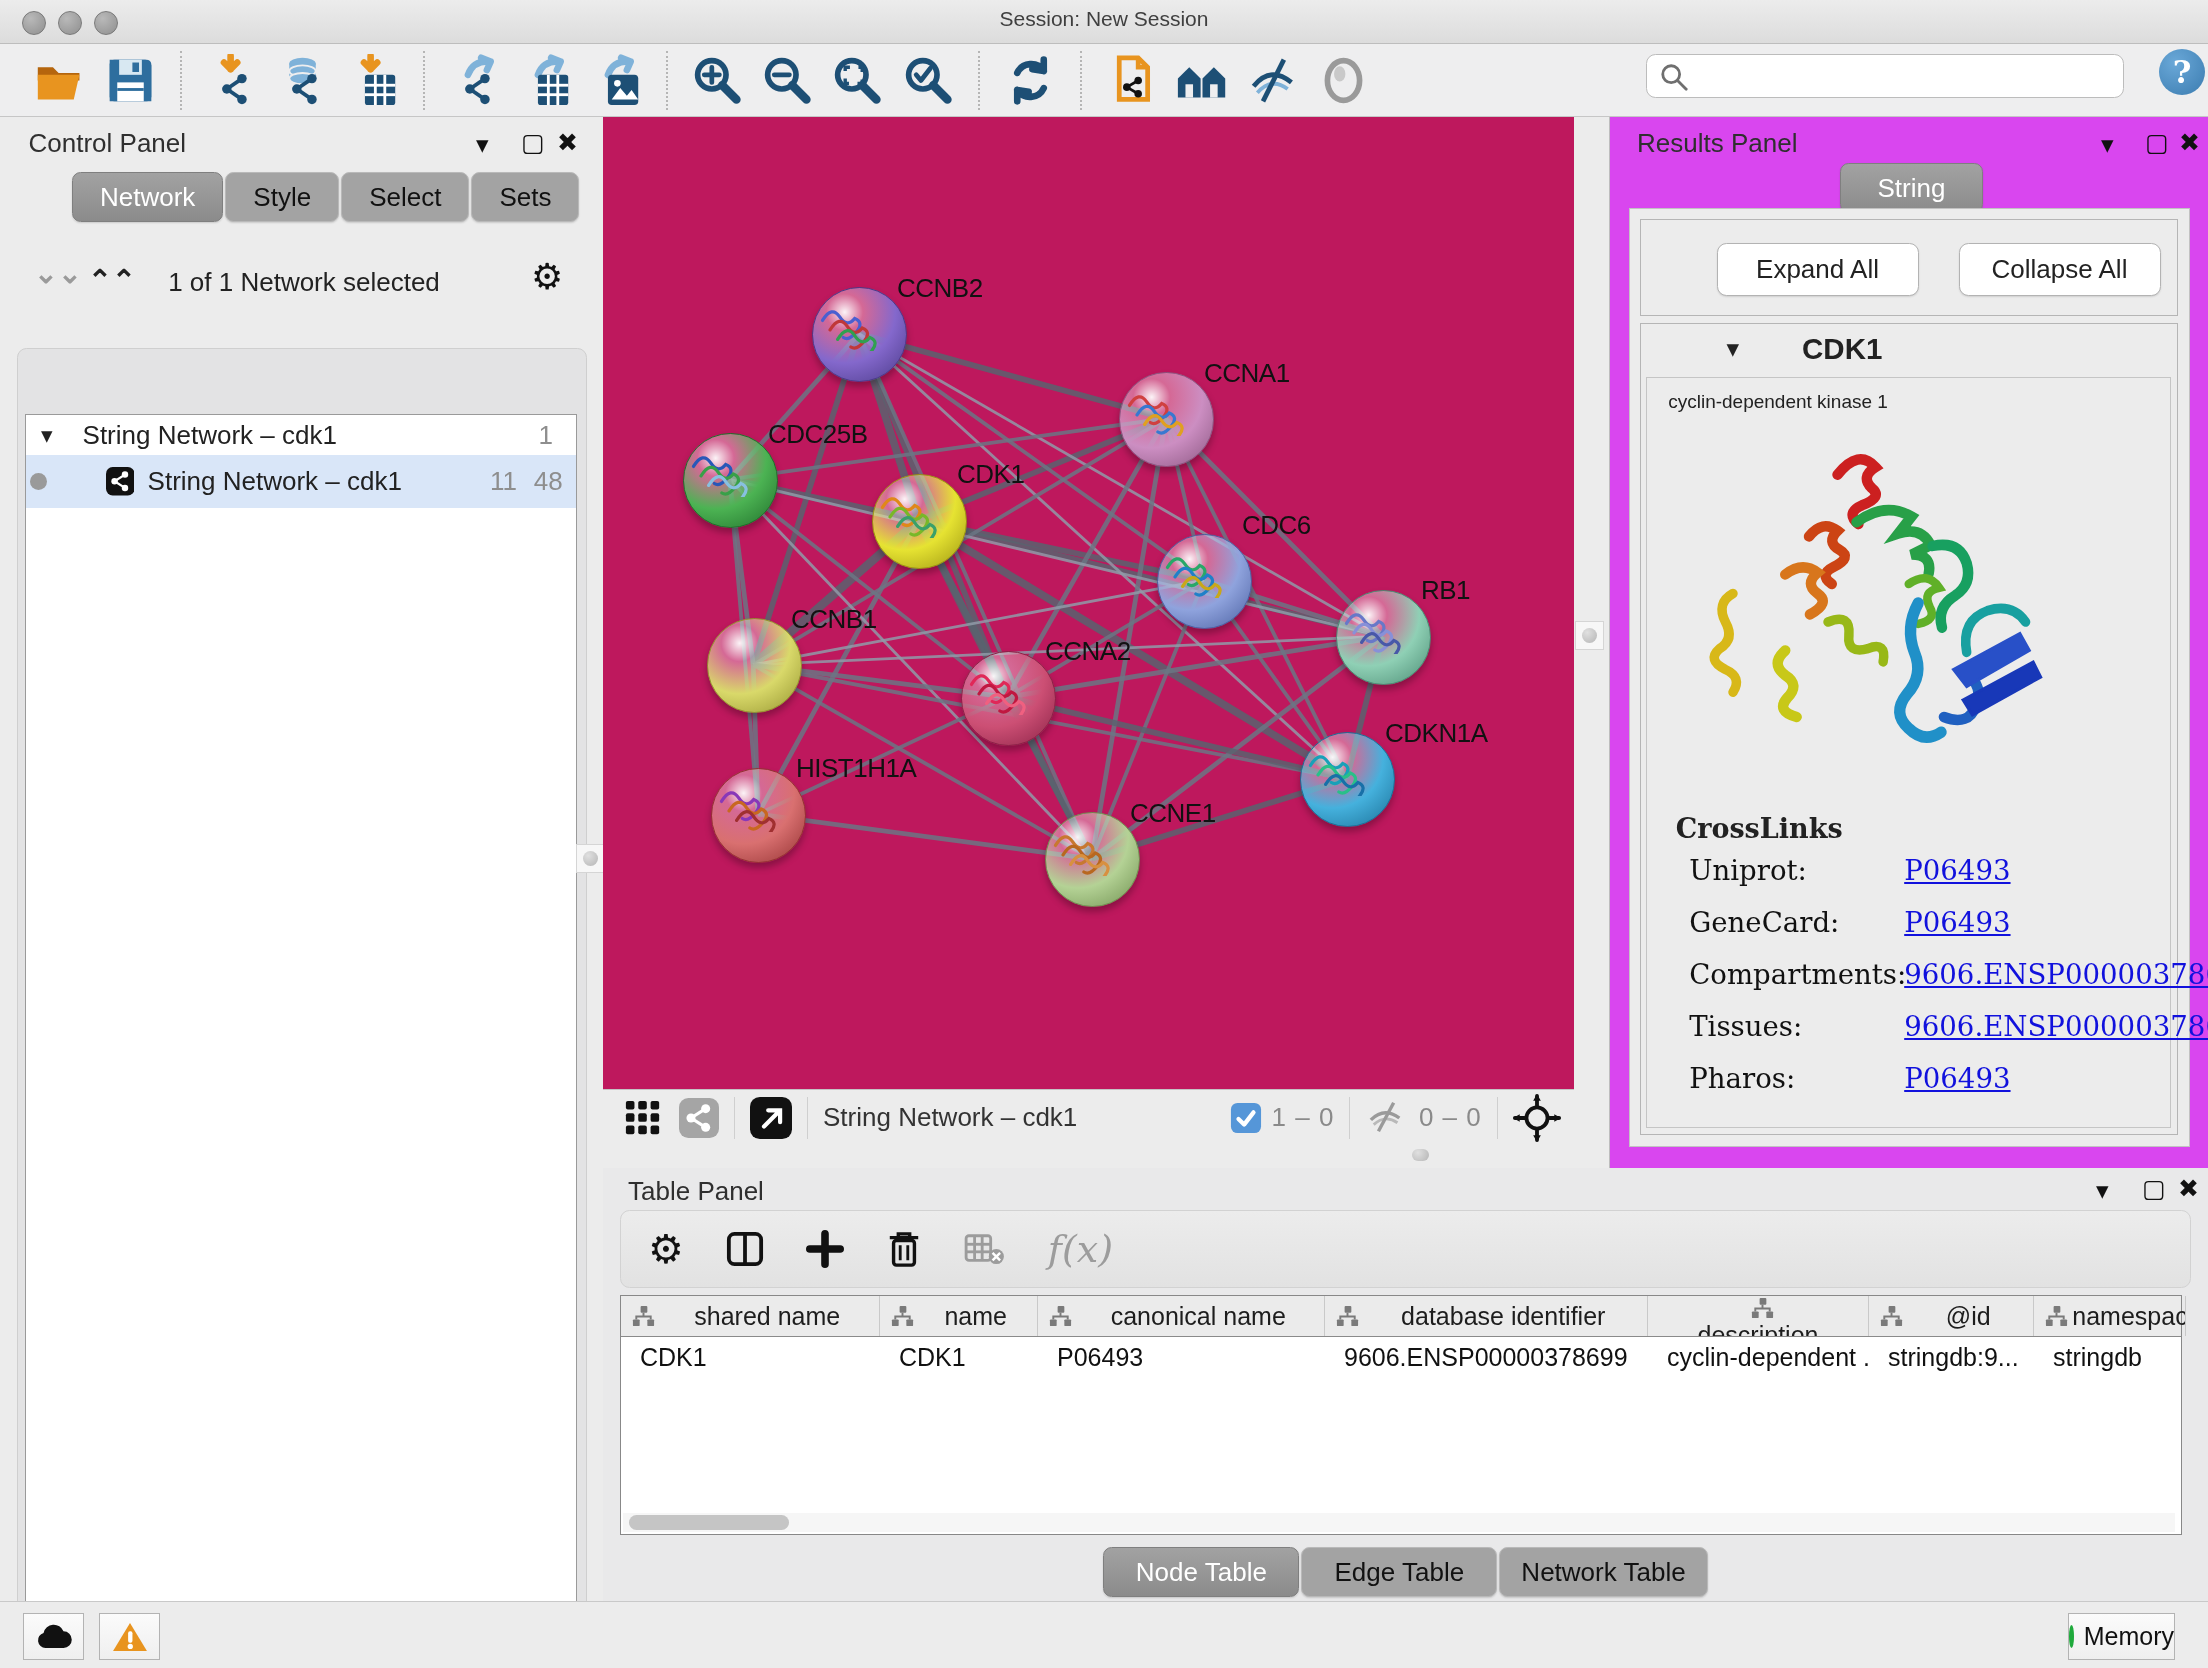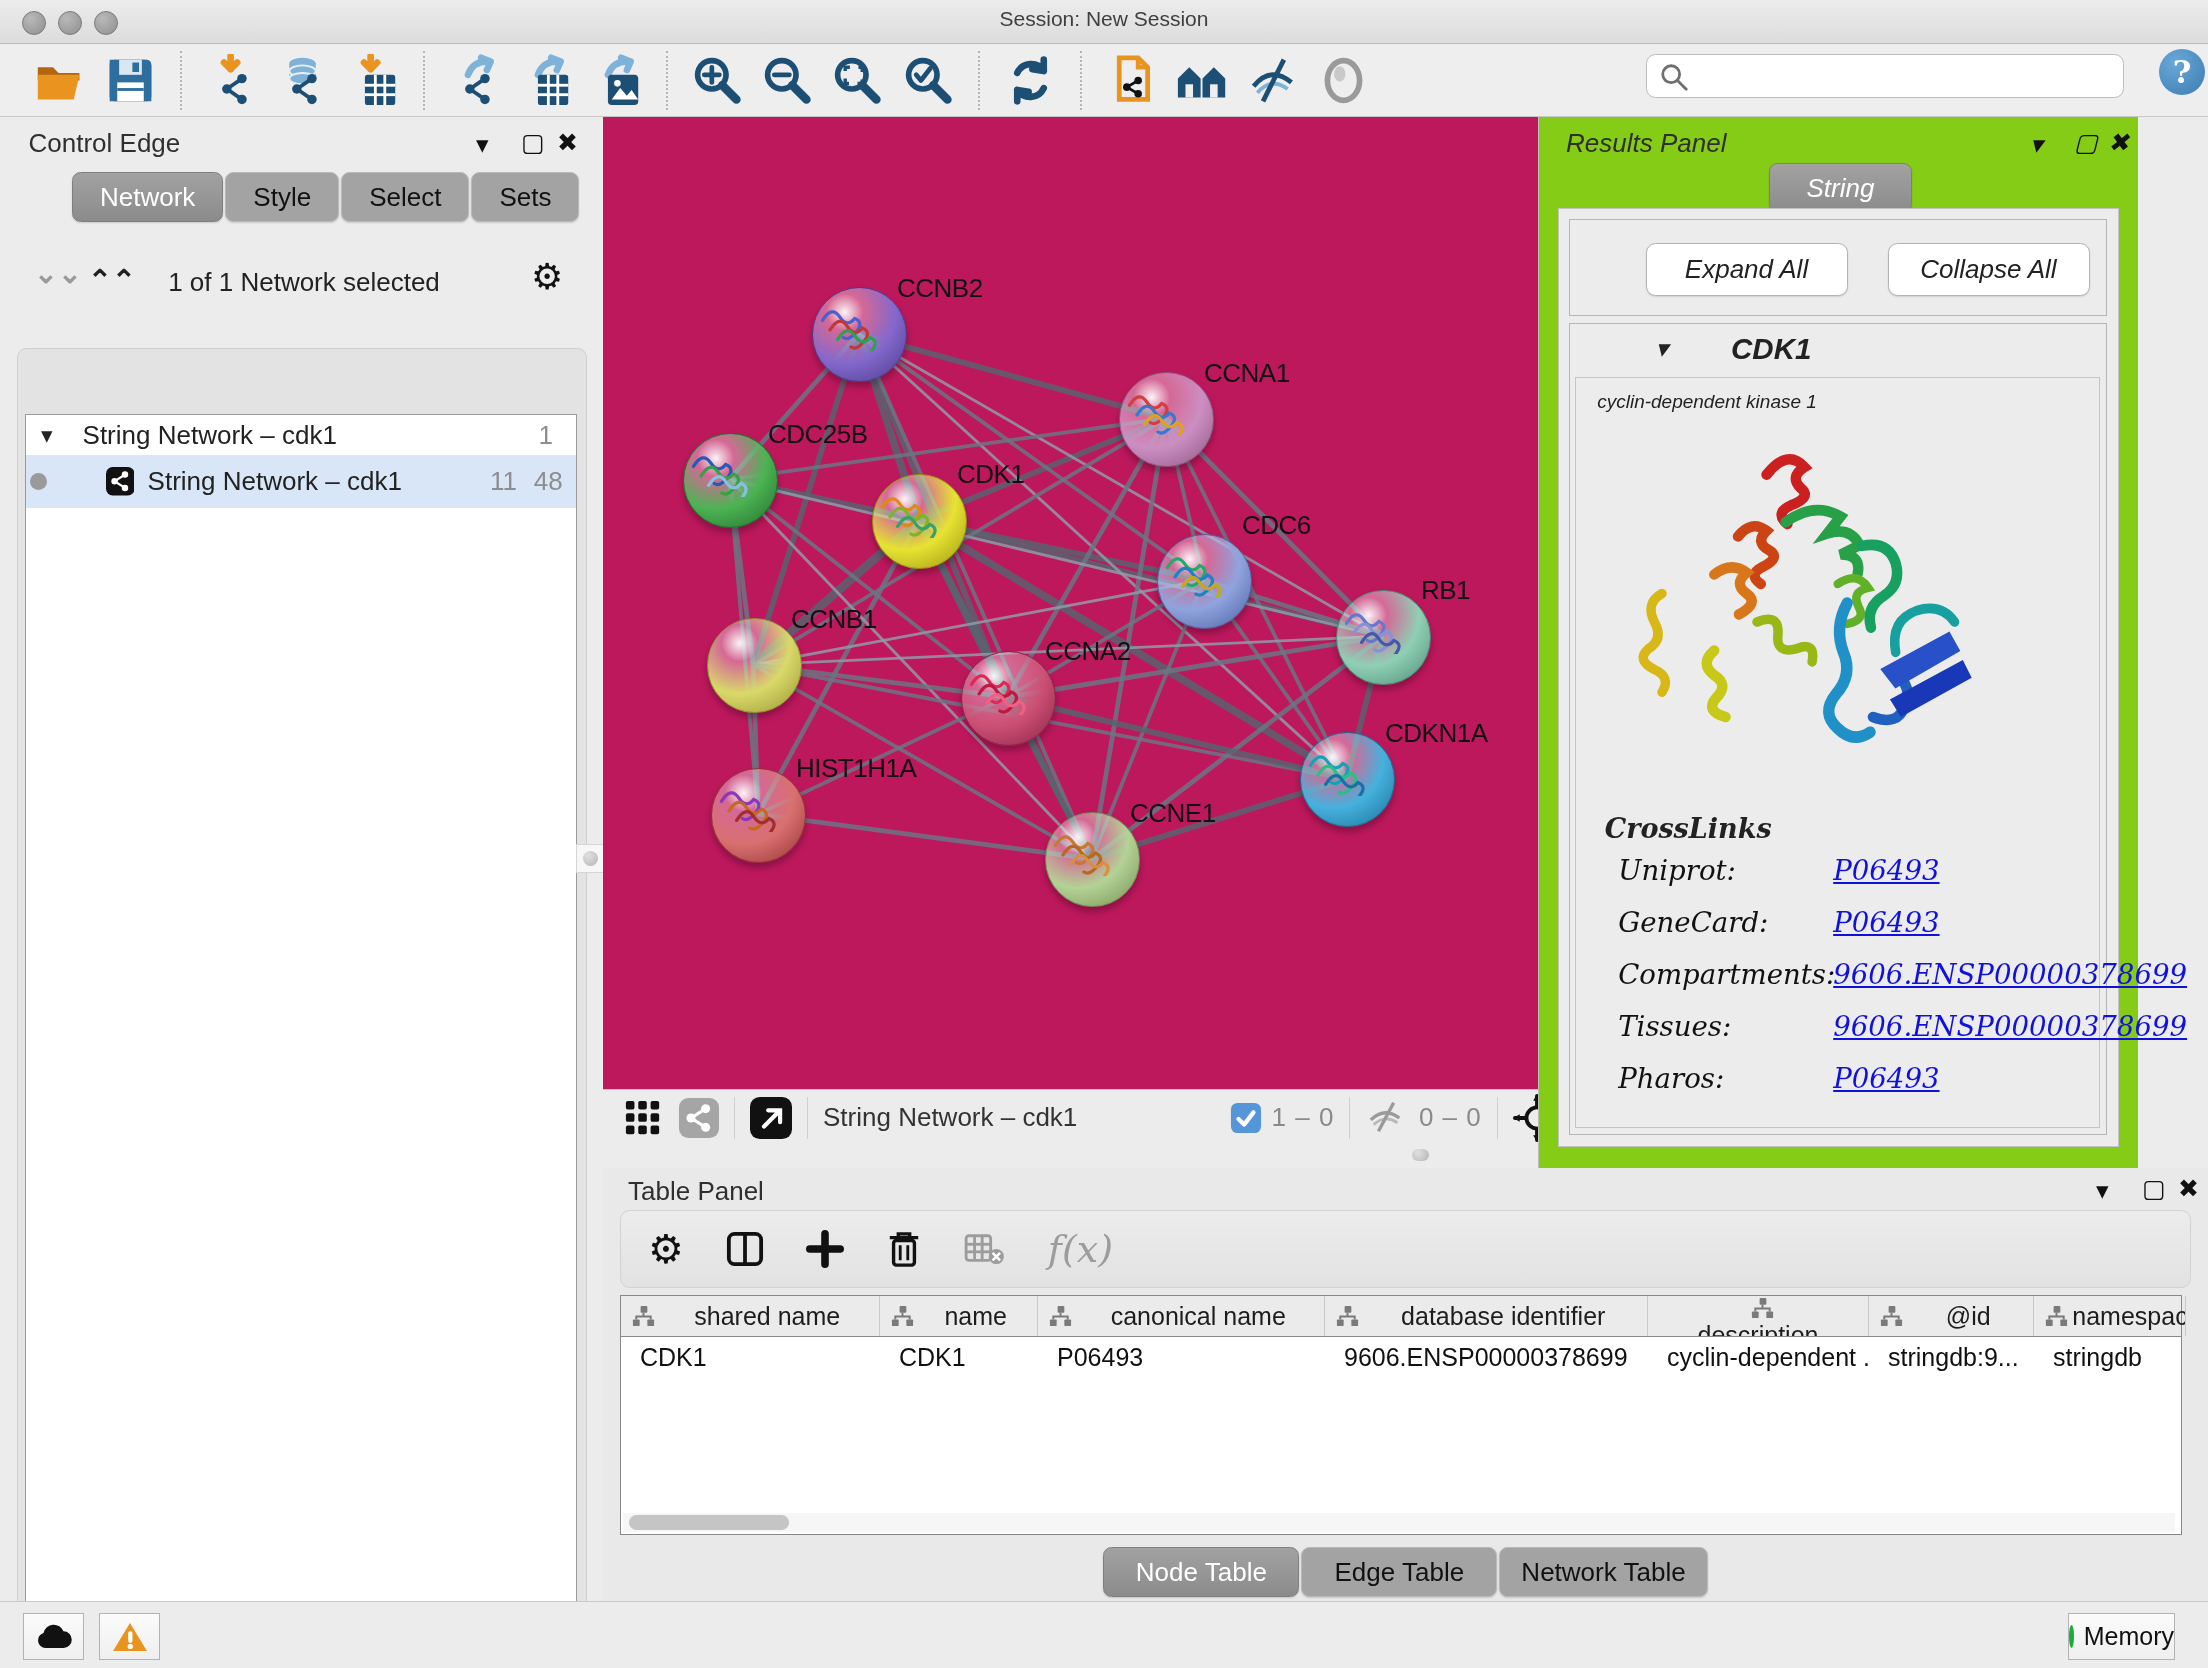--- a/index.html
+++ b/index.html
@@ -48,21 +48,21 @@
   .nlabel{position:absolute;font-size:26px;font-weight:500;letter-spacing:-0.5px;color:#111;white-space:nowrap;}
   #cstatus{left:603px;top:1089px;width:971px;height:55px;background:#ececec;border-top:1px solid #c4c4c4;
       display:flex;align-items:center;font-size:26px;color:#333;}
   .csep{width:0;height:42px;border-left:1px solid #cfcfcf;margin:0 15px;}
   .snum{color:#8a8a8a;margin-left:9.5px;letter-spacing:1px;}
   
   .handlebox{position:absolute;width:27px;height:27px;background:#f7f7f7;border:1px solid #d5d5d5;
       display:flex;align-items:center;justify-content:center;}
   .handledot{width:15px;height:15px;border-radius:50%;background:radial-gradient(circle at 35% 30%,#e0e0e0,#b5b5b5);}
   
-  #results{left:1538px;top:117px;width:599px;height:1051px;background:#84cc16;border-left:1.9px solid #bdbdbd;font-style:italic;}
+  #results{left:1609px;top:117px;width:599px;height:1051px;background:#d946ef;border-left:1.9px solid #bdbdbd;}
   #res-outer{left:19px;top:91px;width:559px;height:937px;border:1.9px solid #c2c2c2;background:#ececec;}
   #res-btnbox{left:9.5px;top:9.5px;width:536px;height:95px;border:1px solid #b5b5b5;}
   .resbtn{position:absolute;top:23px;height:51px;border:1px solid #b3b3b3;border-radius:9.5px;background:#fff;
       font-size:26px;display:flex;align-items:center;justify-content:center;box-shadow:0 1px 1.9px rgba(0,0,0,.12);}
   #res-section{left:9.5px;top:114px;width:536px;height:810px;border:1px solid #b5b5b5;background:#ececec;}
   #res-sechead{position:absolute;left:0;top:0;width:100%;height:49px;display:flex;align-items:center;}
   #res-content{position:absolute;left:5.7px;top:53px;width:523px;height:749px;border:1px solid #c5c5c5;background:#ececec;}
   .serif{font-family:"DejaVu Serif","Liberation Serif",serif;}
   .clrow{position:relative;height:52px;display:flex;align-items:center;font-size:27.6px;}
   .cllabel{margin-left:42px;width:190px;color:#111;}
@@ -270,21 +270,21 @@
   <div id="searchwrap">
     <svg id="searchicon" width="30" height="30" viewBox="0 0 32 32">
       <circle cx="13" cy="13" r="9" fill="none" stroke="#6f6f6f" stroke-width="3"></circle>
       <line x1="20" y1="20" x2="29" y2="29" stroke="#6f6f6f" stroke-width="3" stroke-linecap="round"></line>
     </svg>
     <input id="searchbox" placeholder="" style="">
   </div>
   <div id="helpbtn">?</div>
 
   <div class="abs" style="left:0;top:117px;width:603px;height:1484px;">
-    <div class="abs phead" style="left:28.5px;top:11.4px;">Control Edge</div>
+    <div class="abs phead" style="left:28.5px;top:11.4px;">Control Panel</div>
     <div class="abs pico" style="left:476px;top:15px;">▾</div>
     <div class="abs pico" style="left:521px;top:13.3px;">▢</div>
     <div class="abs pico" style="left:557px;top:13.3px;">✖</div>
 
     <div id="cp-tabs" class="abs" style="left:71px;top:55px;display:flex;">
         <div class="tabpill sel" style="padding: 0px 27px; margin: 0px 1px;">Network</div>
         <div class="tabpill" style="padding: 0px 27px; margin: 0px 1px;">Style</div>
         <div class="tabpill" style="padding: 0px 27px; margin: 0px 1px;">Select</div>
         <div class="tabpill" style="padding: 0px 27px; margin: 0px 1px;">Sets</div>
       </div>

